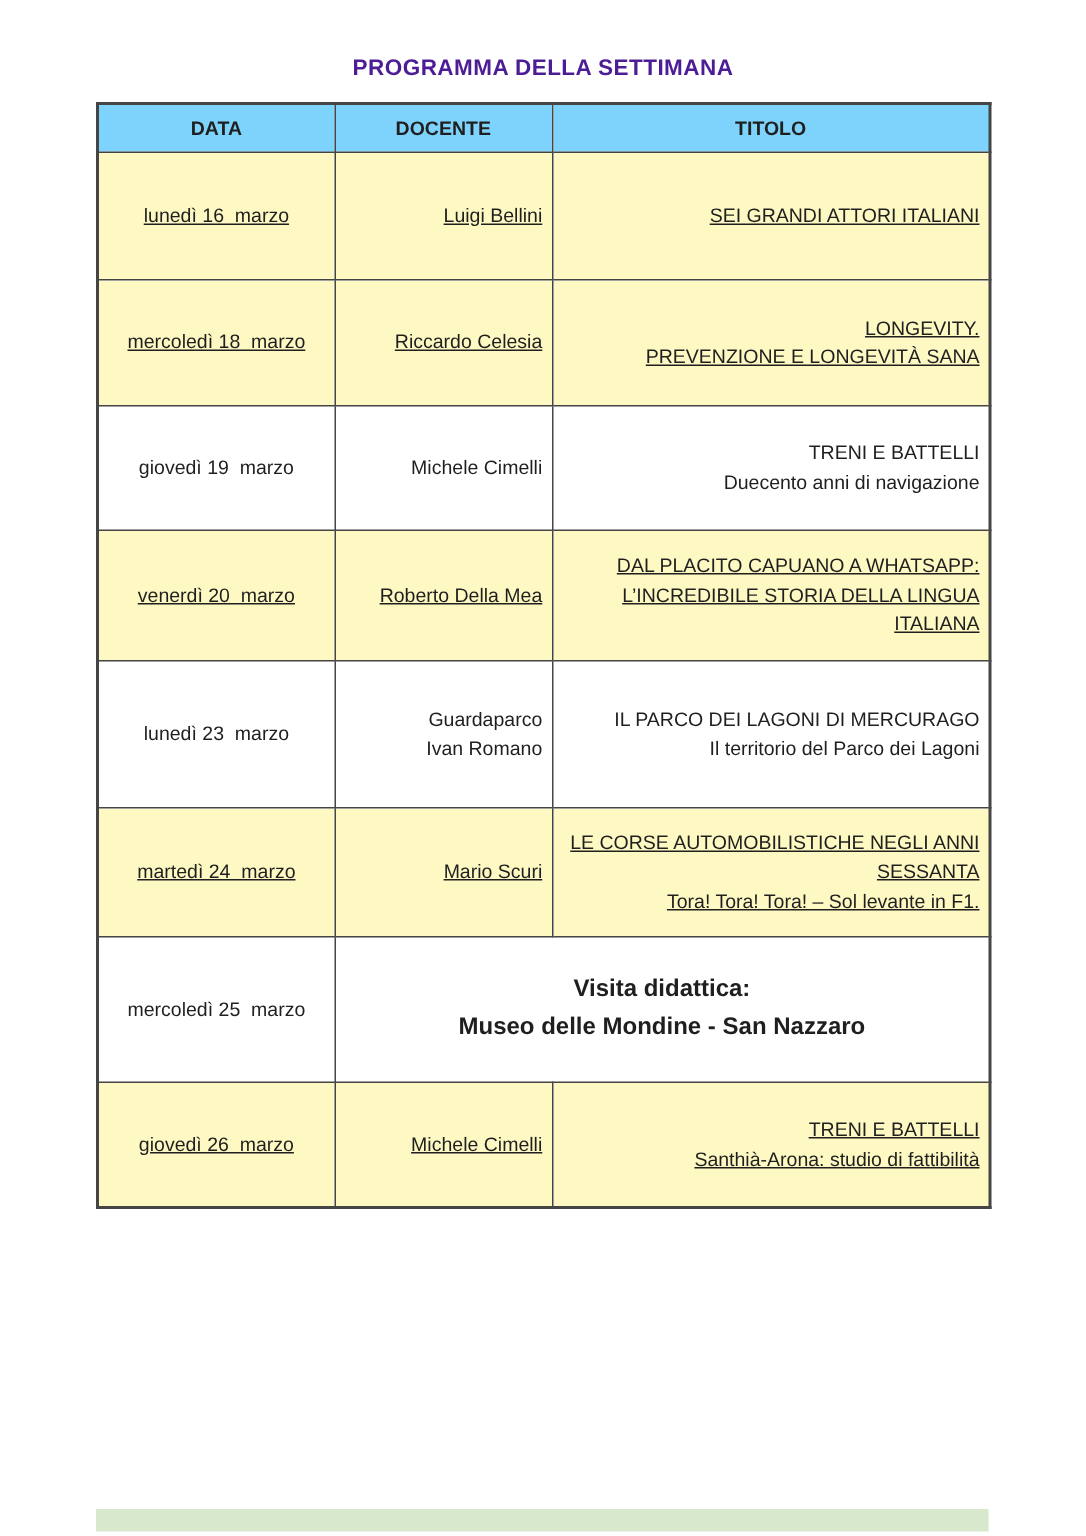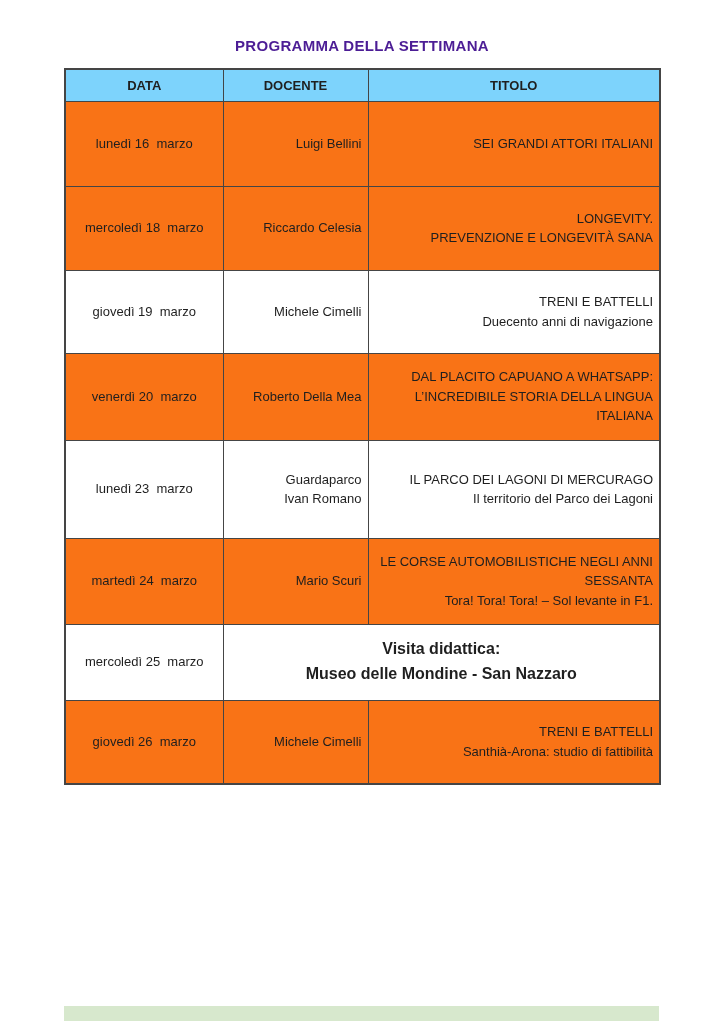--- a/index.html
+++ b/index.html
@@ -52,32 +52,32 @@
     background: #7dd3fc;
   }
   tbody tr { height: 84px; }
   tbody tr.r1  { height: 85px; }
   tbody tr.r2  { height: 82px; }
   tbody tr.r3  { height: 84px; margin-left: 44px; }
   tbody tr.r4  { height: 83px; }
   tbody tr.r5  { height: 87px; }
   tbody tr.r6  { height: 98px; }
   tbody tr.r7  { height: 86px; }
-  tbody tr.r8  { height: 76px; }
+  tbody tr.r8  { height: 97px; }
   tbody tr.r9  { height: 84px; }
   tbody tr.r10 { height: 88px; }
   td.cell-data {
     text-align: center;
     padding: 2px 6px;
   }
   td.cell-docente, td.cell-titolo {
     text-align: right;
     padding: 2px 6px 2px 5px;
   }
-  tr.green td { background: #f97316; }
+  tr.green td { background: #fef9c3; text-decoration: underline; }
   tr.white td { background: #ffffff; }
   td.cell-merged {
     text-align: center;
     font-weight: bold;
     font-size: 16px;
     line-height: 1.55;
     padding: 2px 6px;
   }
   .next-page-strip {
     position: absolute;

